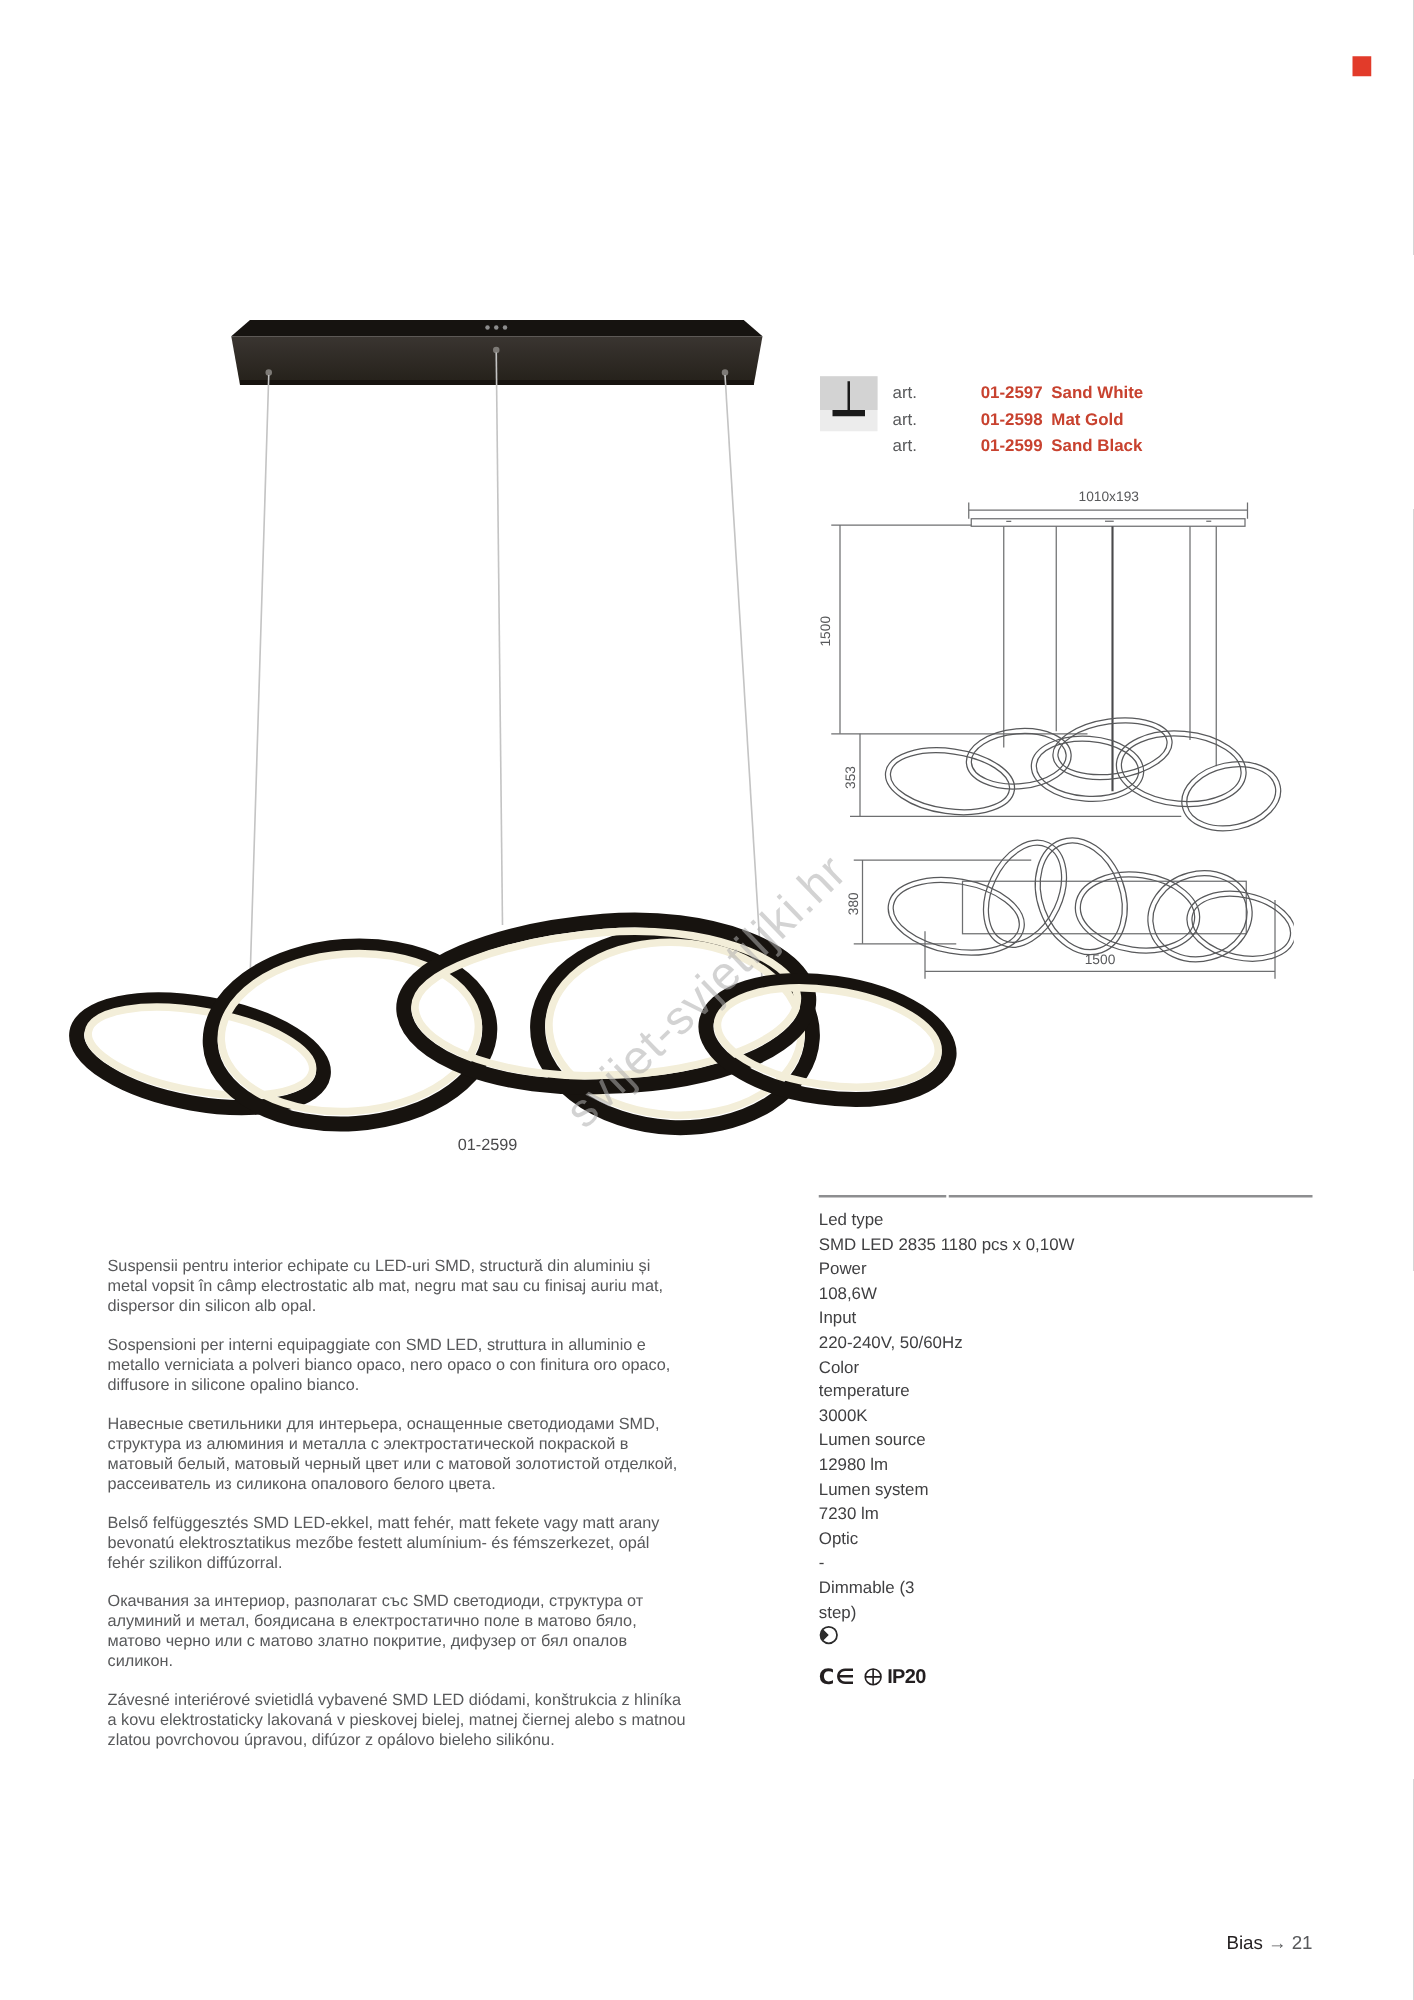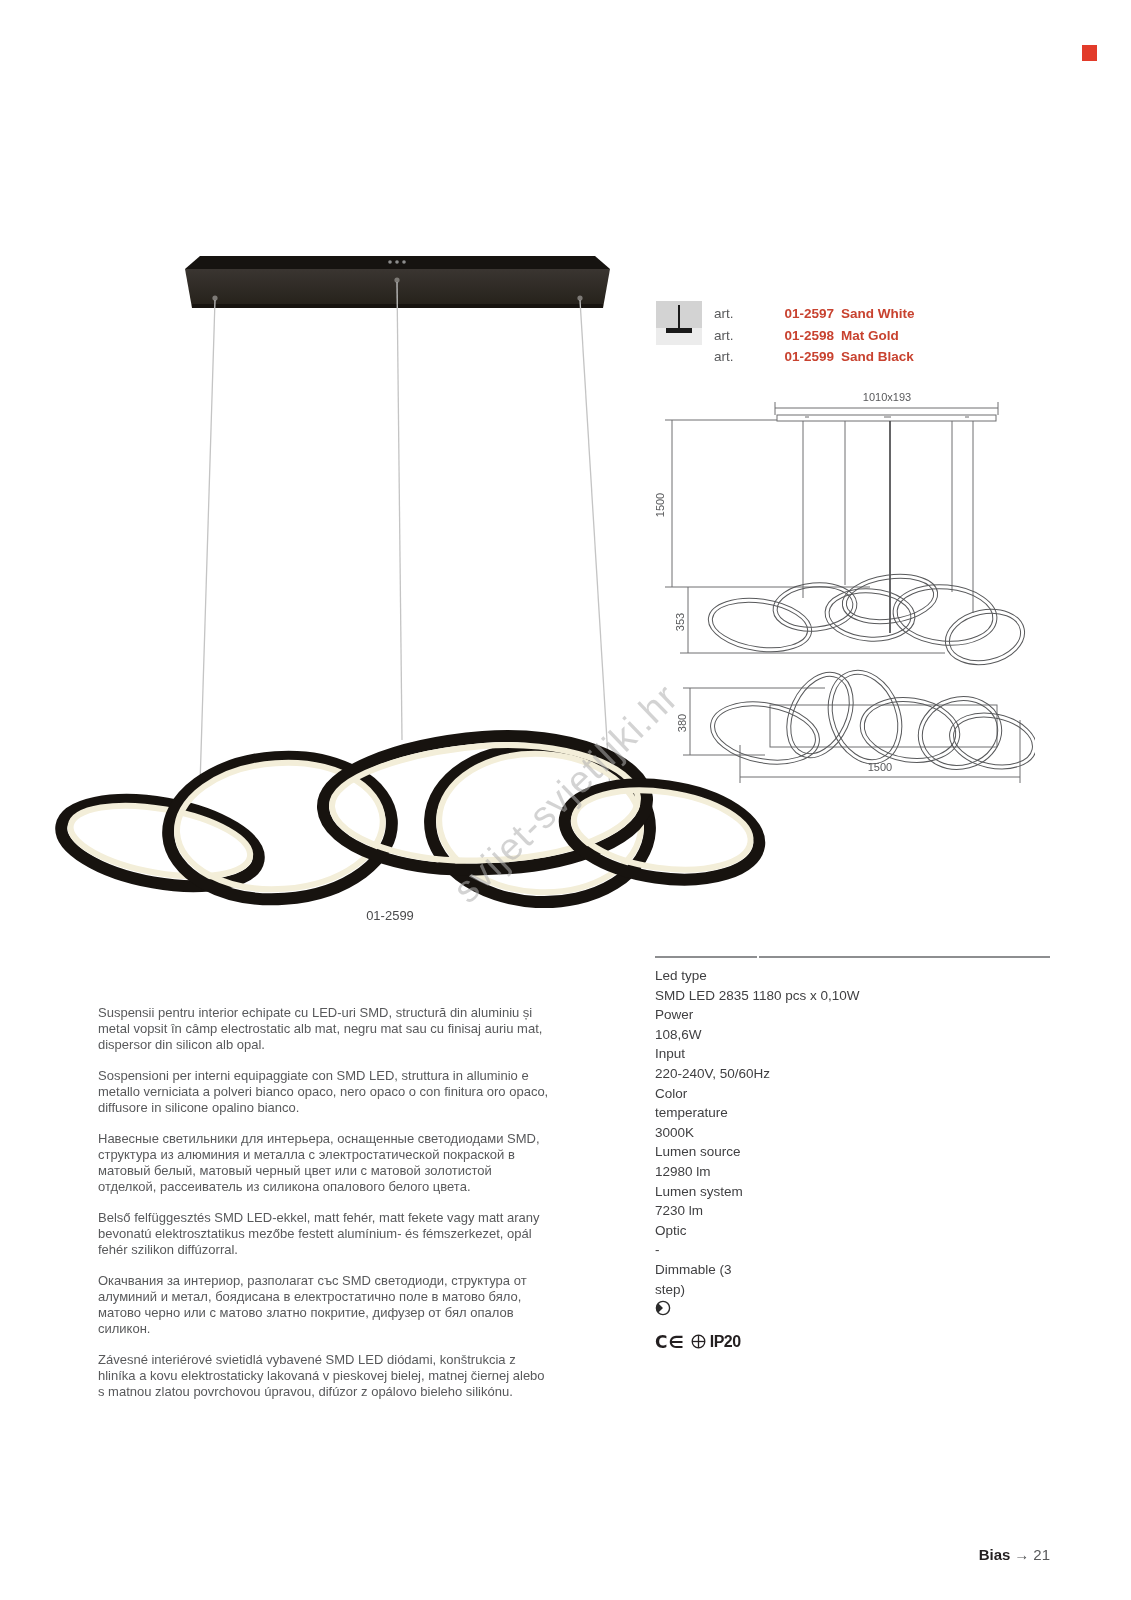--- a/index.html
+++ b/index.html
@@ -45,25 +45,25 @@
   .spec-row .val{flex:1;}
   .dim-icon{display:inline-block;vertical-align:-3px;}
   .certs{margin-top:13px;display:flex;align-items:center;color:#231f20;}
   .ce-mark{font-family:"DejaVu Sans",sans-serif;font-size:17px;font-weight:600;letter-spacing:1px;}
   .cross-circle{margin:0 4px 0 6px;display:inline-block;}
   .ip-rating{font-size:16px;font-weight:bold;letter-spacing:-0.5px;}
 
   
   .descriptions{position:absolute;left:82px;top:1005px;width:470px;
     font-size:13px;line-height:16px;color:#58595b;}
-  .descriptions p{margin:0 0 15px 16px;}
+  .descriptions p{margin:0 0 15px 4px;}
 
   
   .footer{position:absolute;right:81px;top:1546px;font-size:15px;color:#58595b;}
-  .footer .brand{color:#231f20;font-weight:bold;}
+  .footer .brand{color:#231f20;font-weight:normal;}
   .footer .arrow{margin:0 4px;}
 </style>
 </head>
 <body>
 
 <div class="page">
 
   <div class="corner-mark"></div>
 
   <svg class="photo" viewBox="0 0 720 680" xmlns="http://www.w3.org/2000/svg">

